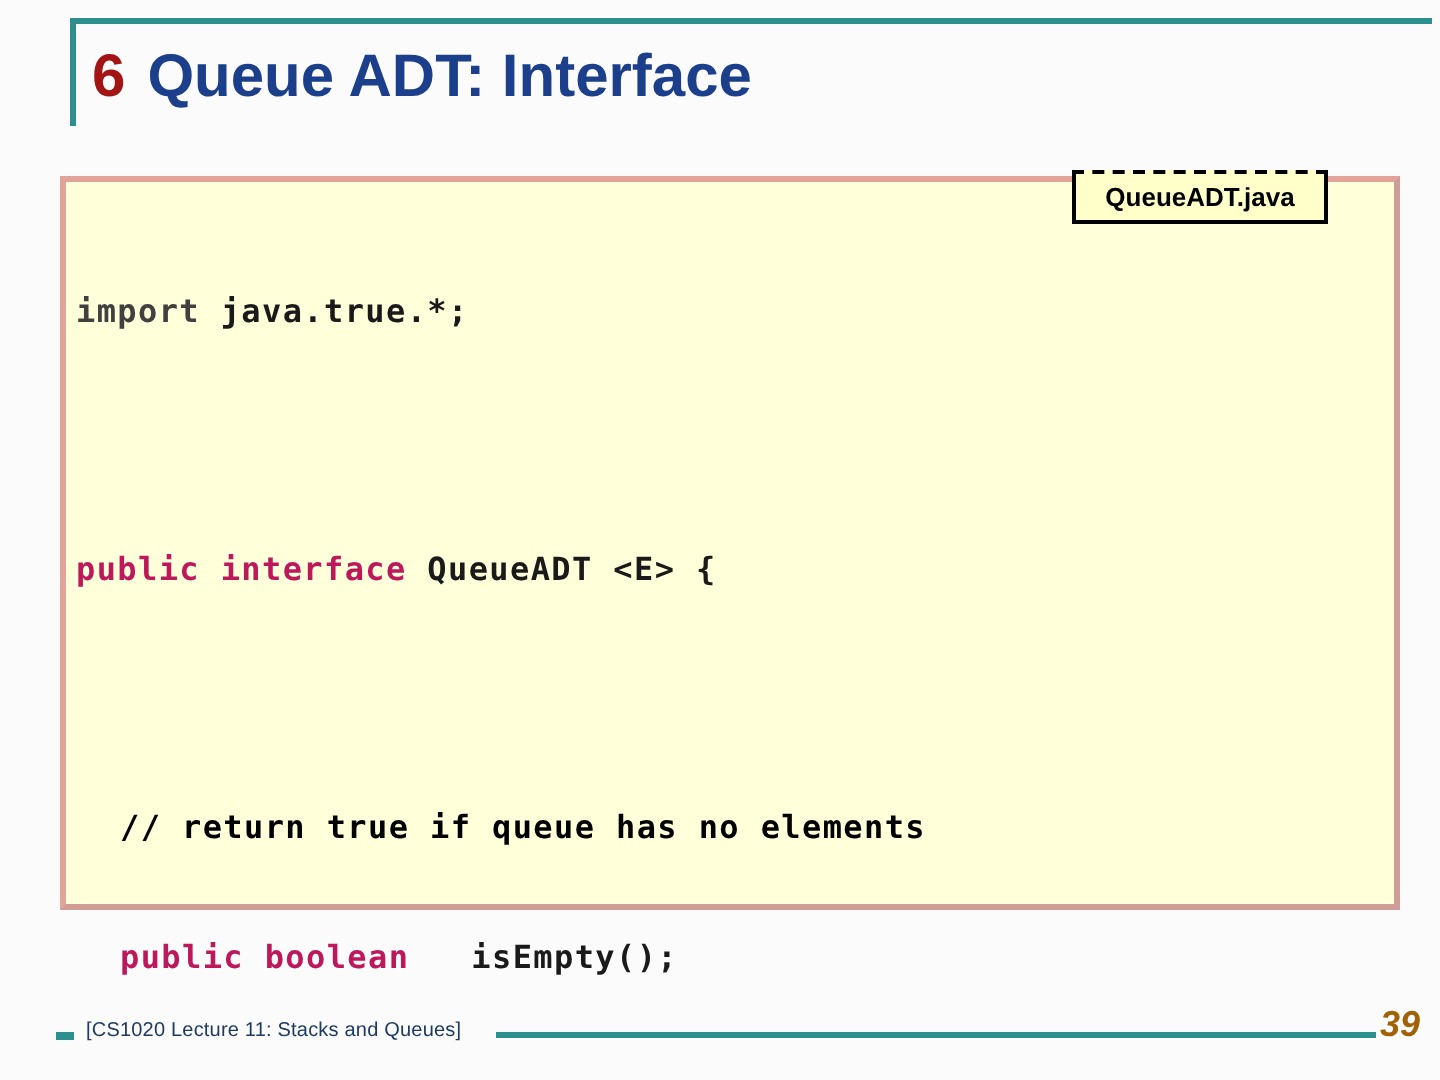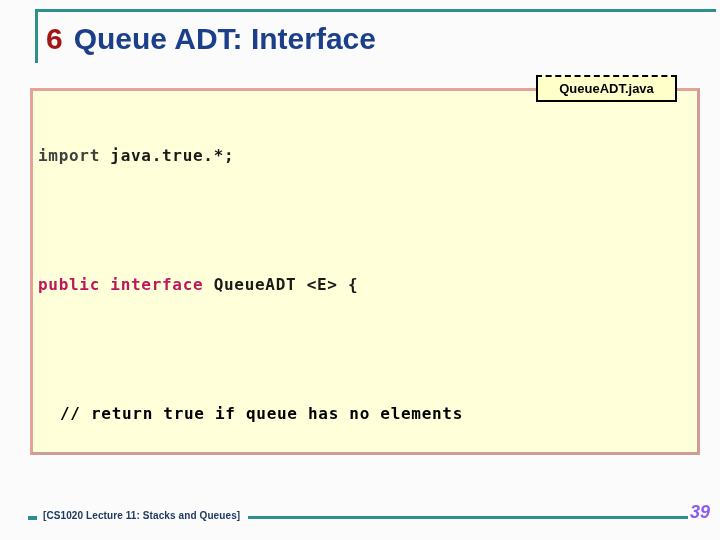--- a/index.html
+++ b/index.html
@@ -14,44 +14,44 @@
   .title   { position:absolute; left:46px; top:22px; font-size:30px; font-weight:700;
              color:#1b3f8b; white-space:nowrap; }
   .title .num { color:#a31515; margin-right:11px; }
 
   
   .codebox { position:absolute; left:30px; top:88px; width:670px; height:367px;
              background:#ffffd9; border:3px solid #e2a39b;
              border-right-color:#cf9d96; border-bottom-color:#cf9d96; }
 
   
-  .filelabel { position:absolute; left:536px; top:75px; width:141px; height:27px;
+  .filelabel { position:absolute; left:536px; top:85px; width:128px; height:27px;
                background:#ffffc9; border:2px solid #000; border-top:2px dashed #000;
                display:flex; align-items:center; justify-content:center;
                font-size:13px; font-weight:700; color:#000; z-index:3; }
 
   
   .code { position:absolute; left:38px; top:102px; z-index:2;
           font-family:"DejaVu Sans Mono","Liberation Mono",monospace;
           font-weight:700; font-size:16px; letter-spacing:0.7px;
           line-height:21.5px; color:#1a1a1a; white-space:pre; }
   .cl  { height:21.5px; }
   .sp  { height:21.5px; }
   .ind { padding-left:22px; }
   .kp  { color:#404040; }           
   .kb  { color:#be185d; }           
   .cm  { color:#000000; } 
 
   
   .fdash { position:absolute; left:28px; top:516px; width:9px; height:4px; background:#2e8f8f; }
-  .ftext { position:absolute; left:43px; top:510px; font-size:10px; font-weight:700;
+  .ftext { position:absolute; left:43px; top:510px; font-size:10px; font-weight:400;
            color:#1e3a60; letter-spacing:0.1px; white-space:nowrap; }
   .fline { position:absolute; left:248px; top:516px; width:440px; height:3px; background:#2e8f8f; }
   .fpage { position:absolute; right:10px; top:502px; font-size:18px; font-weight:700;
-           font-style:italic; color:#8b5cf6; }
+           font-style:italic; color:#a16207; }
 </style>
 </head>
 <body>
 
 <div class="slide">
 
   <div class="topline"></div>
   <div class="vline"></div>
 
   <h1 class="title"><span class="num">6</span><span>Queue ADT: Interface</span></h1>
@@ -61,20 +61,21 @@
   <div class="filelabel">
       <span>QueueADT.java</span>
     </div>
 
   <div class="code">
     <div class="cl"><span class="kp">import</span><span> java.true.*;</span></div>
     <div class="sp"></div>
     <div class="cl"><span class="kb">public interface</span><span> QueueADT &lt;E&gt; {</span></div>
     <div class="sp"></div>
     <div class="cl ind"><span class="cm">// return true if queue has no elements</span></div>
+    <div class="cl ind"><span class="kb">public boolean</span><span>   isEmpty();</span></div>
     <div class="sp"></div>
     
     
     
     
     
     
     
     
     

